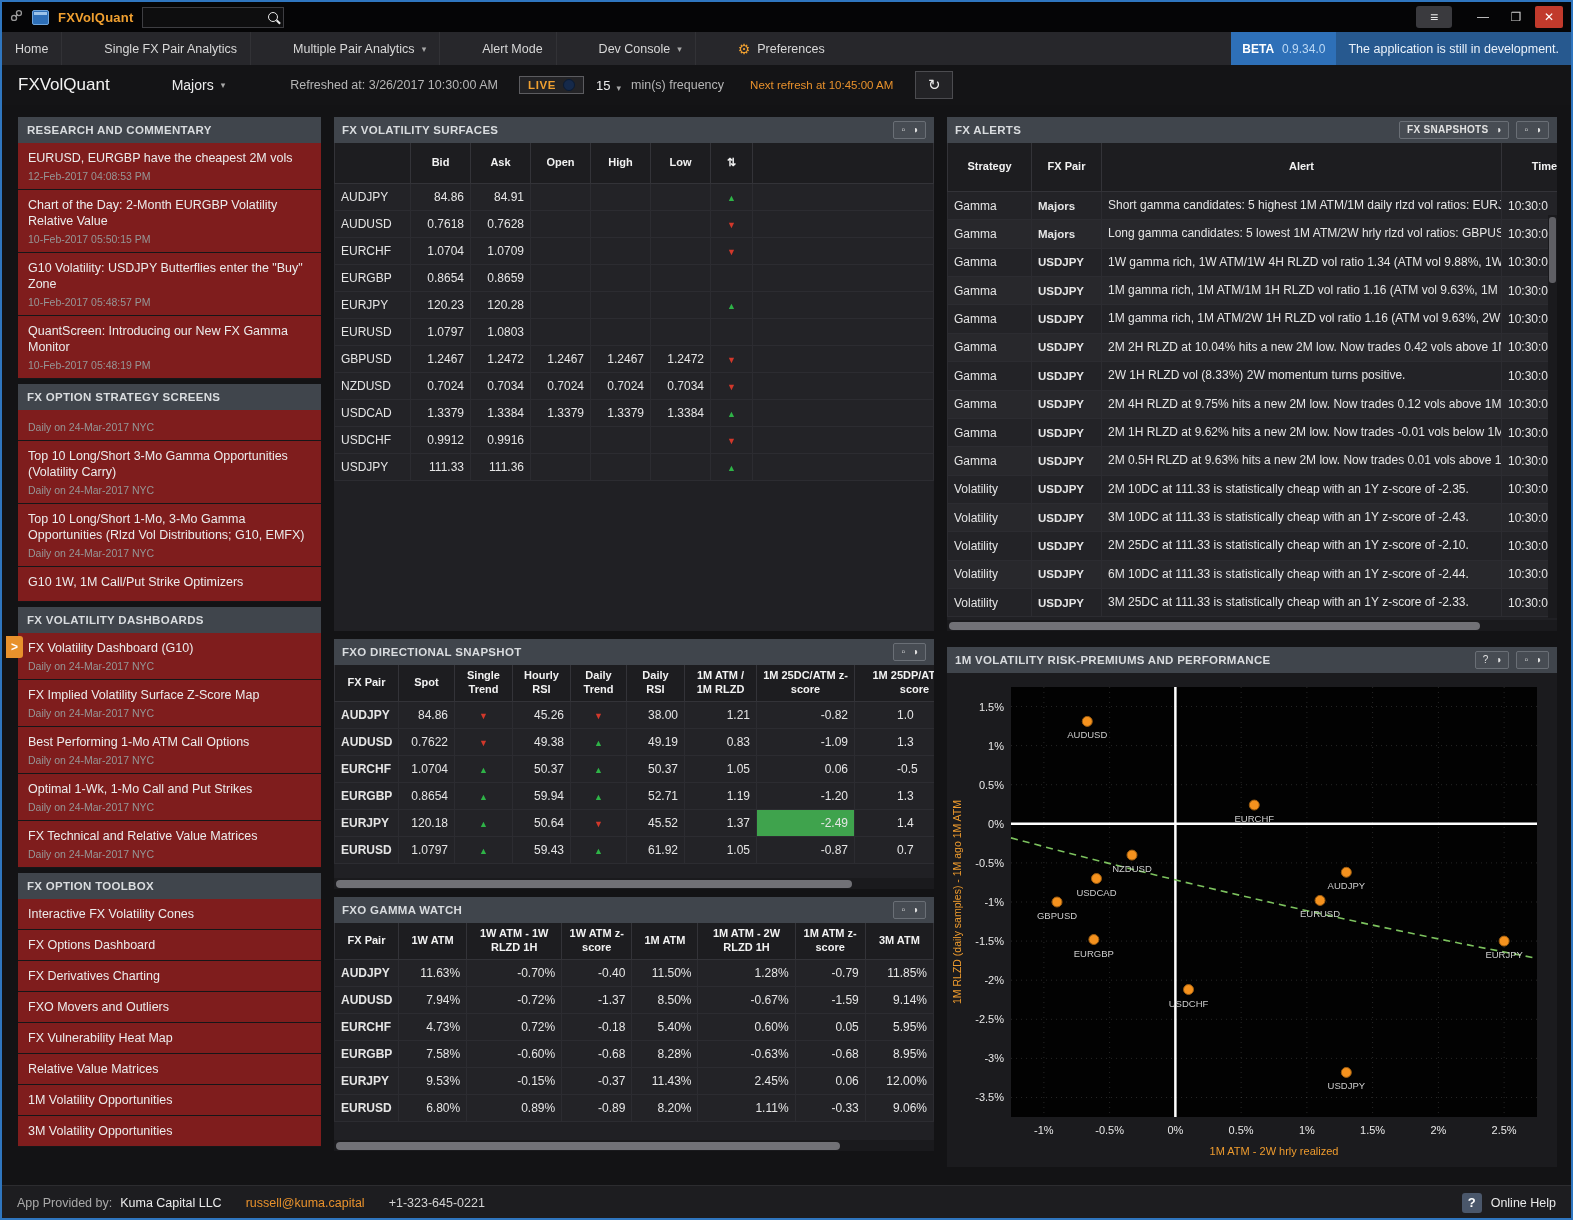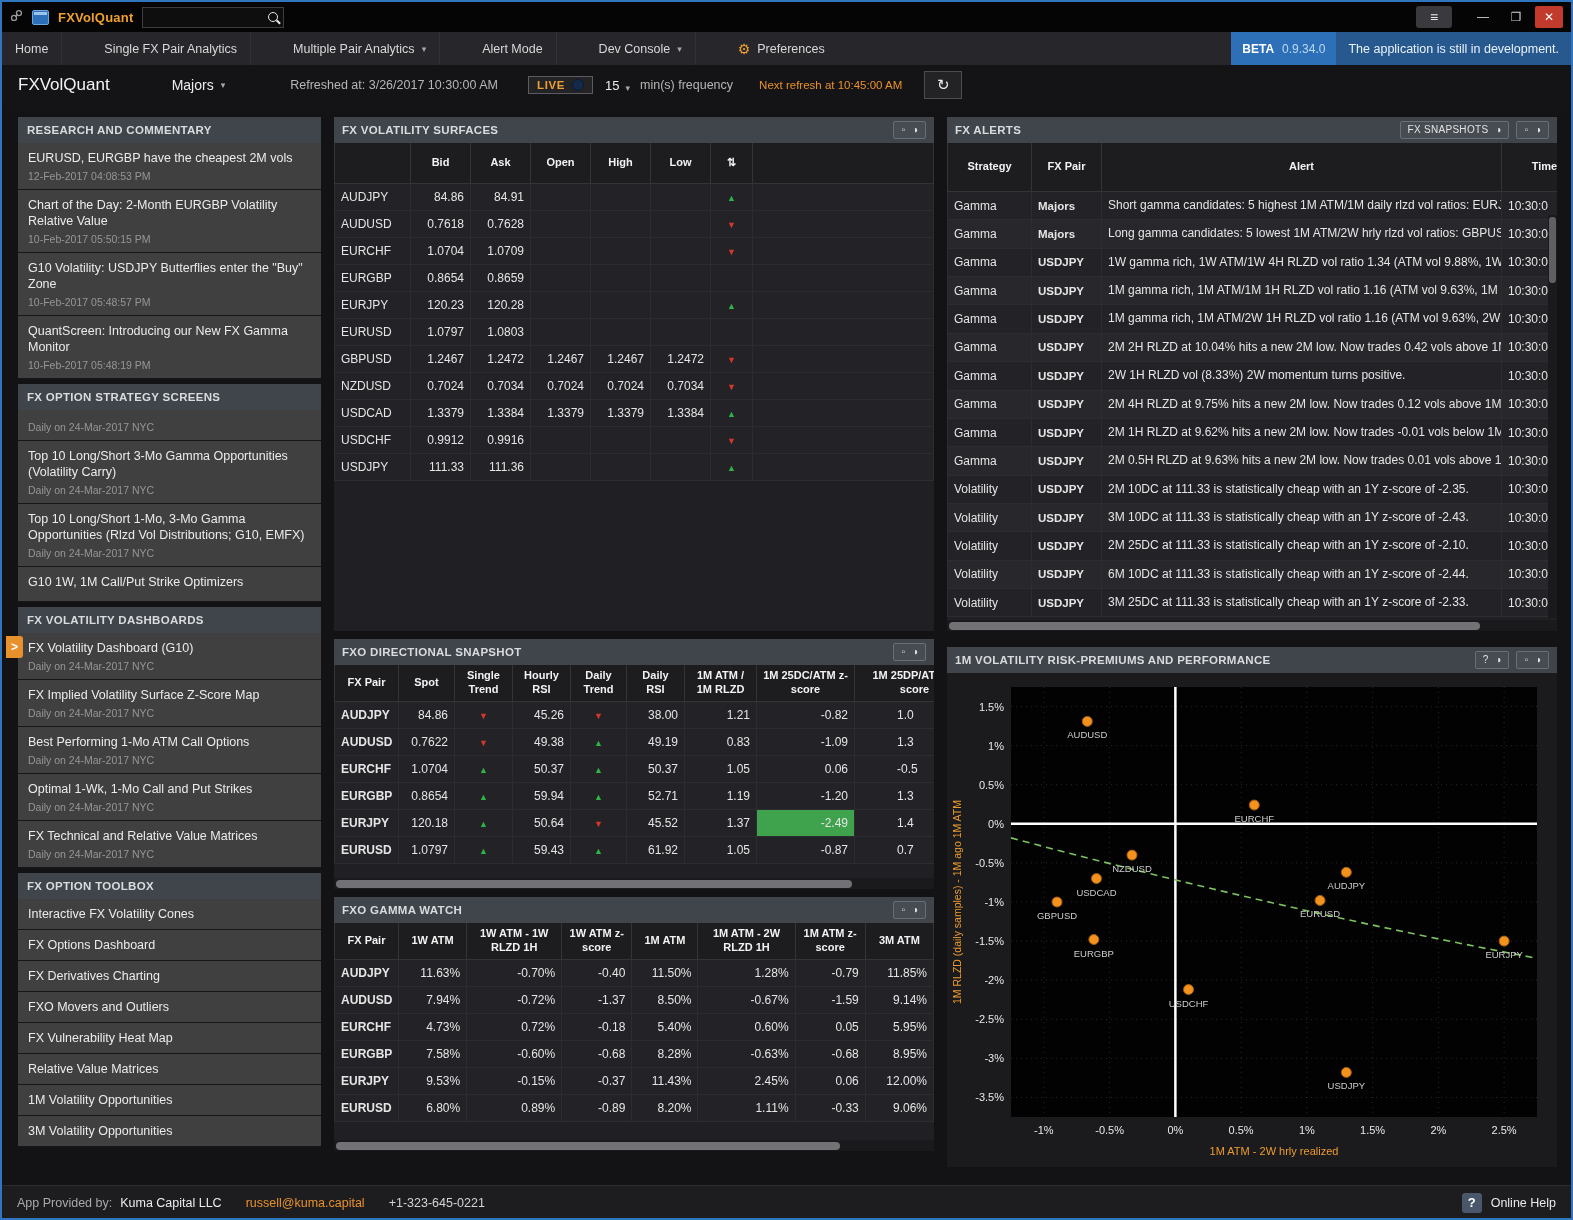--- a/index.html
+++ b/index.html
@@ -31,44 +31,44 @@
   .beta-wrap{margin-left:auto;display:flex;align-items:stretch;}
   .beta-chip{background:#2e70b8;display:flex;align-items:center;padding:0 11px;gap:8px;}
   .beta-label{color:#fff;font-weight:bold;font-size:12px;}
   .beta-ver{color:#bcd9f5;font-size:12px;}
   .dev-msg{background:#27598f;display:flex;align-items:center;padding:0 12px;color:#e9f1fa;font-size:12.5px;}
   
   .toolbar{height:40px;background:#141416;display:flex;align-items:center;padding:0 16px;}
   .tb-title{font-size:17px;color:#f3f3f3;}
   .tb-scope{font-size:14px;color:#ececec;display:flex;gap:7px;align-items:center;margin-left:62px;}
   .tb-refreshed{color:#b6b6b6;font-size:12.5px;margin-left:65px;}
-  .live-chip{border:1px solid #5c5c60;background:#232326;padding:2px 8px;display:flex;align-items:center;gap:7px;margin-left:30px;}
+  .live-chip{border:1px solid #5c5c60;background:#232326;padding:2px 8px;display:flex;align-items:center;gap:7px;margin-left:21px;}
   .live-text{color:#f0a030;font-weight:bold;font-size:11.5px;letter-spacing:.6px;}
   .live-dot{width:10px;height:10px;border-radius:50%;background:#15294a;border:1px solid #0b1b33;}
   .freq-val{font-size:13px;color:#ececec;display:flex;gap:6px;align-items:flex-end;margin-left:12px;}
   .freq-label{color:#b6b6b6;font-size:12.5px;margin-left:10px;}
   .next-refresh{color:#e8912c;font-size:11.5px;margin-left:26px;}
   .refresh-btn{border:1px solid #4c4c50;background:#232326;width:36px;height:26px;display:flex;align-items:center;justify-content:center;color:#eaeaea;font-size:15px;margin-left:22px;}
   
   .main{display:flex;gap:13px;padding:12px 14px 0 16px;height:1080px;box-sizing:border-box;}
   .col-left{width:303px;flex:none;overflow:hidden;}
   .col-mid{width:600px;flex:none;display:flex;flex-direction:column;gap:8px;}
   .col-right{flex:1;display:flex;flex-direction:column;gap:16px;min-width:0;}
   
   .panel{background:#202024;display:flex;flex-direction:column;overflow:hidden;position:relative;flex:none;}
   .panel-header{height:26px;background:#40454c;display:flex;align-items:center;padding:0 8px;flex:none;}
   .panel-title{font-size:11.5px;font-weight:bold;color:#d9dcdf;letter-spacing:.3px;}
   .ph-icons{margin-left:auto;display:flex;gap:7px;align-items:center;}
   .ph-chip{border:1px solid #6a6f76;border-radius:2px;padding:1px 7px;font-size:10px;color:#e2e2e2;display:flex;gap:7px;align-items:center;background:rgba(255,255,255,.04);line-height:14px;}
-  .ph-chip .bold{font-weight:normal;font-size:10px;letter-spacing:.3px;}
+  .ph-chip .bold{font-weight:bold;font-size:10px;letter-spacing:.3px;}
   .panel-body{flex:1;overflow:hidden;position:relative;}
   
   .side-header{height:26px;background:#40454c;display:flex;align-items:center;padding:0 9px;font-size:11.5px;font-weight:bold;color:#d9dcdf;letter-spacing:.3px;}
   .side-section{margin-bottom:5px;}
-  .side-item{background:#404040;border-bottom:1px solid #161618;padding:7px 10px;cursor:pointer;}
+  .side-item{background:#7f1d1d;border-bottom:1px solid #161618;padding:7px 10px;cursor:pointer;}
   .side-item-title{font-size:12.5px;color:#ebebeb;line-height:1.28;}
   .side-item-date{font-size:10.5px;color:#969696;margin-top:4px;}
   .expander-tab{position:absolute;left:4px;top:634px;width:17px;height:22px;background:#e8912c;color:#fff;font-weight:bold;font-size:12px;display:flex;align-items:center;justify-content:center;border-radius:0 3px 3px 0;z-index:40;}
   
   table.grid{border-collapse:collapse;table-layout:fixed;}
   table.grid th{background:#1d1d20;color:#f2f2f2;font-size:11px;font-weight:bold;padding:4px 6px;border:1px solid #333338;border-top:none;text-align:center;line-height:1.25;}
   table.grid td{font-size:12px;color:#e5e5e5;padding:6px 6px;border:1px solid #2c2c31;background:#232327;white-space:nowrap;overflow:hidden;}
   .num{text-align:right;}
   .center{text-align:center;}
   .pair-link{color:#6f9fd0;cursor:pointer;}

